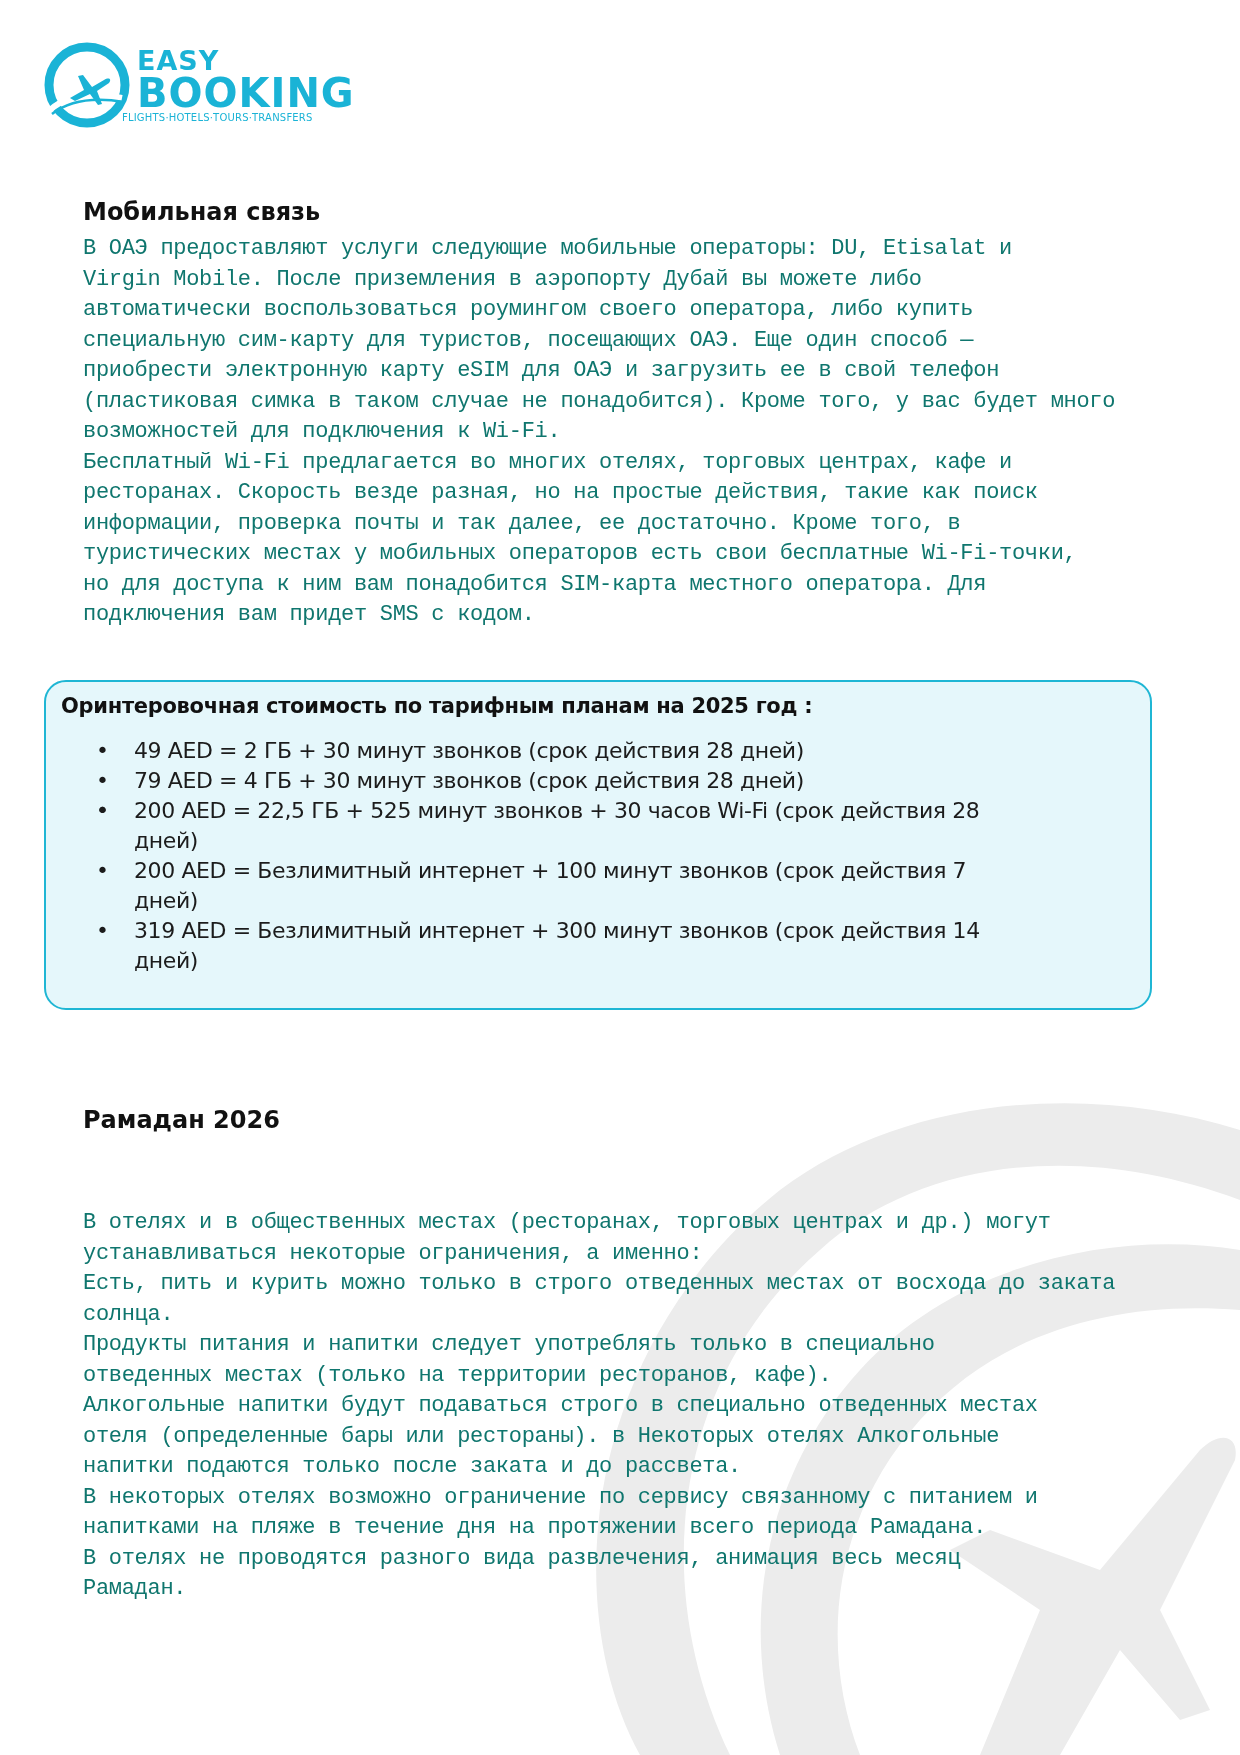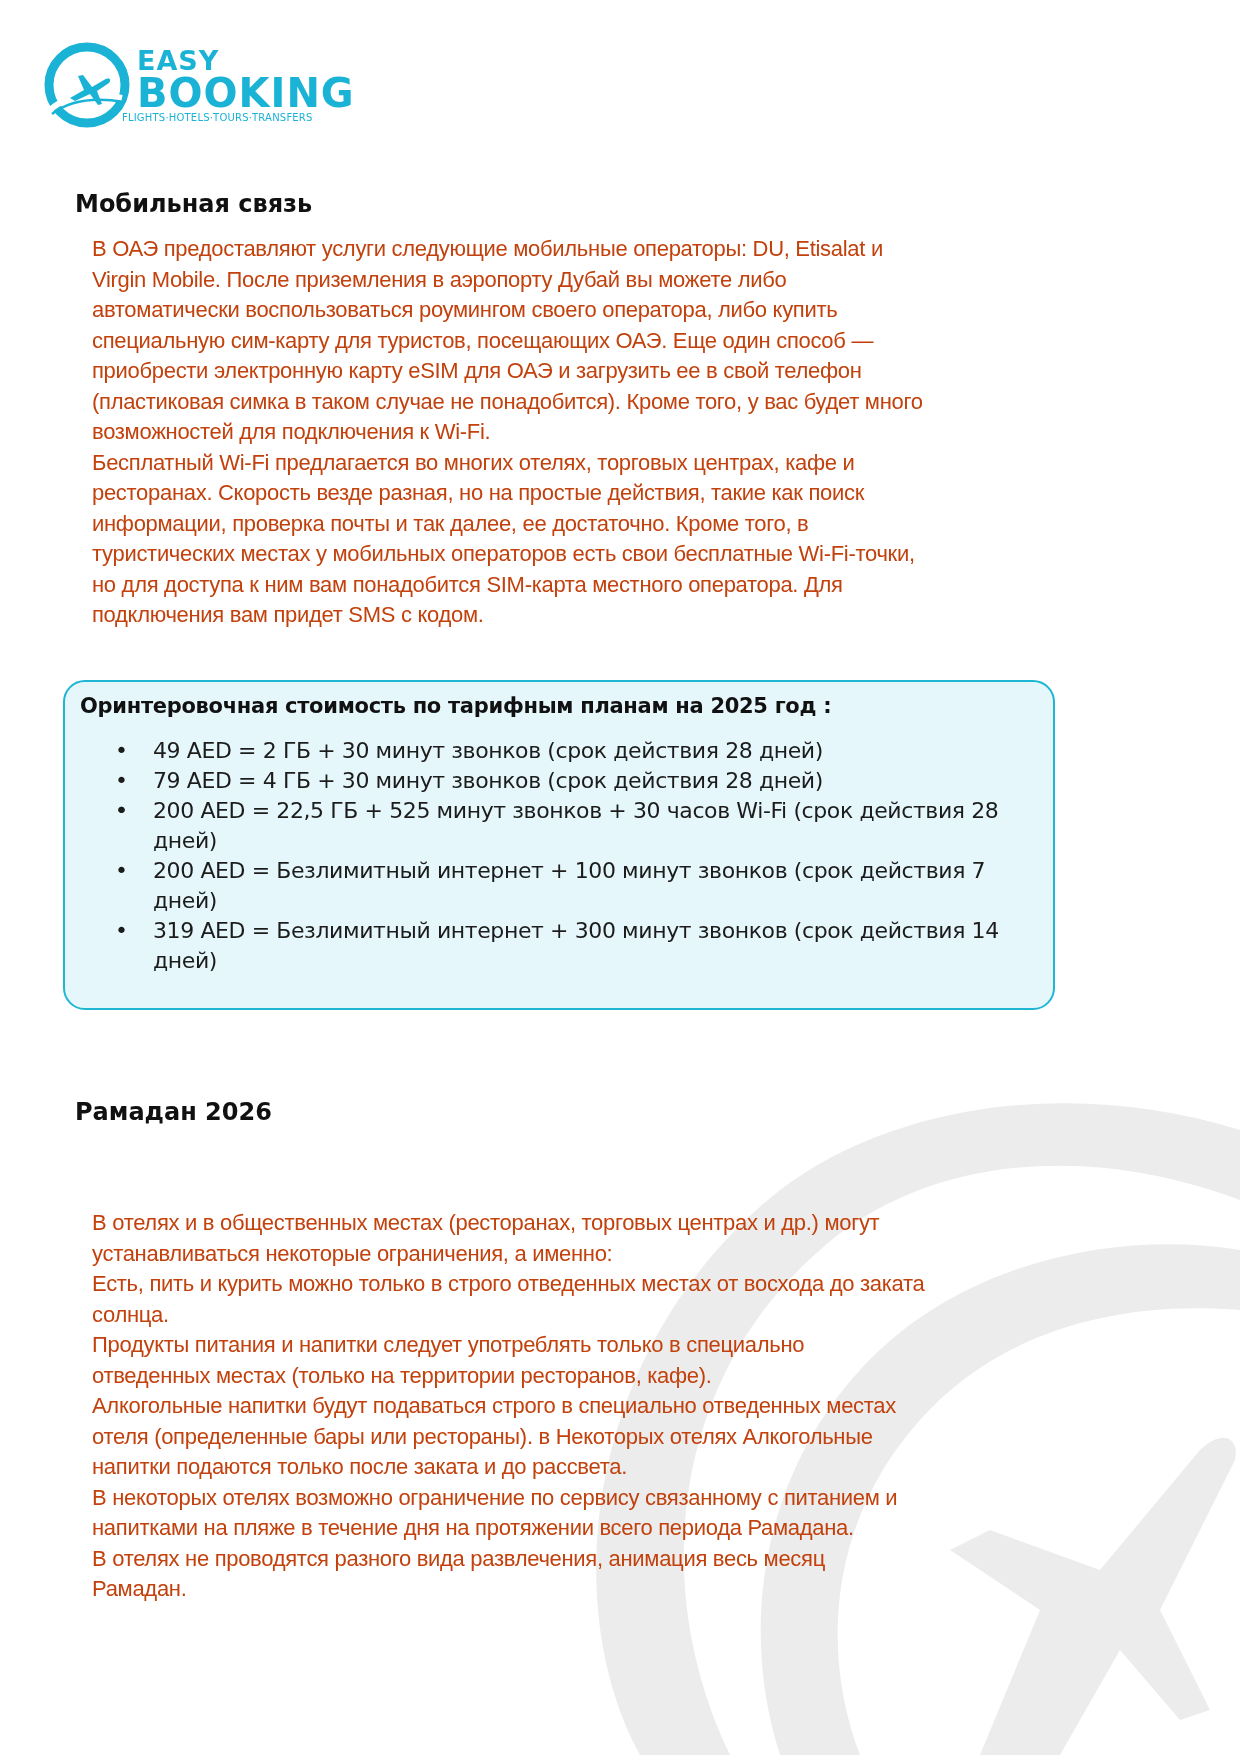--- a/index.html
+++ b/index.html
@@ -11,30 +11,30 @@
   .watermark { position: absolute; left: 520px; top: 1050px; width: 720px; height: 705px; z-index: 0; }
   .logo { position: absolute; left: 42px; top: 40px; width: 300px; height: 90px; z-index: 2; }
   .logo-emblem { position: absolute; left: 0; top: 0; width: 90px; height: 90px; }
   .logo-word { position: absolute; left: 95px; font-family: "DejaVu Sans", sans-serif; font-weight: bold; color: #1ab3d6; letter-spacing: 1px; }
   .logo-easy { top: 4px; font-size: 27px; line-height: 34px; }
   .logo-booking { top: 36px; font-size: 40px; line-height: 34px; }
   .logo-tag { position: absolute; left: 80px; top: 72px; font-size: 10px; font-weight: normal; color: #1ab3d6; letter-spacing: 0.2px; white-space: nowrap; }
 
   .content { position: absolute; left: 75px; top: 0; width: 1100px; z-index: 1; }
   h2 {
-    margin: 0; position: absolute; left: 0;
+    margin: 8px; position: absolute; left: 0;
     font-family: "DejaVu Sans", sans-serif; font-weight: bold; font-size: 24px; color: #111;
   }
   .p {
-    position: absolute; left: 17px; width: 1090px;
-    font-family: Liberation Sans, sans-serif; font-size: 22px; line-height: 30.5px; color: #c2410c;
+    position: absolute; left: 8px; width: 1090px;
+    font-family: Liberation Mono, monospace; font-size: 22px; line-height: 30.5px; color: #0f766e;
     white-space: pre-line; letter-spacing: -0.3px;
   }
   .box {
-    position: absolute; left: 63px; top: 680px; width: 992px; height: 330px;
+    position: absolute; left: 44px; top: 680px; width: 1108px; height: 330px;
     border: 2px solid #1fb6d4; border-radius: 22px; background: #e5f7fb; z-index: 1;
     box-sizing: border-box;
   }
   .box-title {
     position: absolute; left: 15px; top: 12px; font-weight: bold; font-size: 21px; color: #111;
     font-family: "DejaVu Sans", sans-serif; letter-spacing: -0.3px;
   }
   .plans { position: absolute; left: 15px; top: 54px; width: 1060px; list-style: none; margin: 0; padding: 0; }
   .plan { position: relative; padding-left: 73px; font-size: 22px; line-height: 30px; color: #1c1c1c; letter-spacing: -0.4px; }
   .bullet { position: absolute; left: 35px; top: 0; font-size: 22px; }

